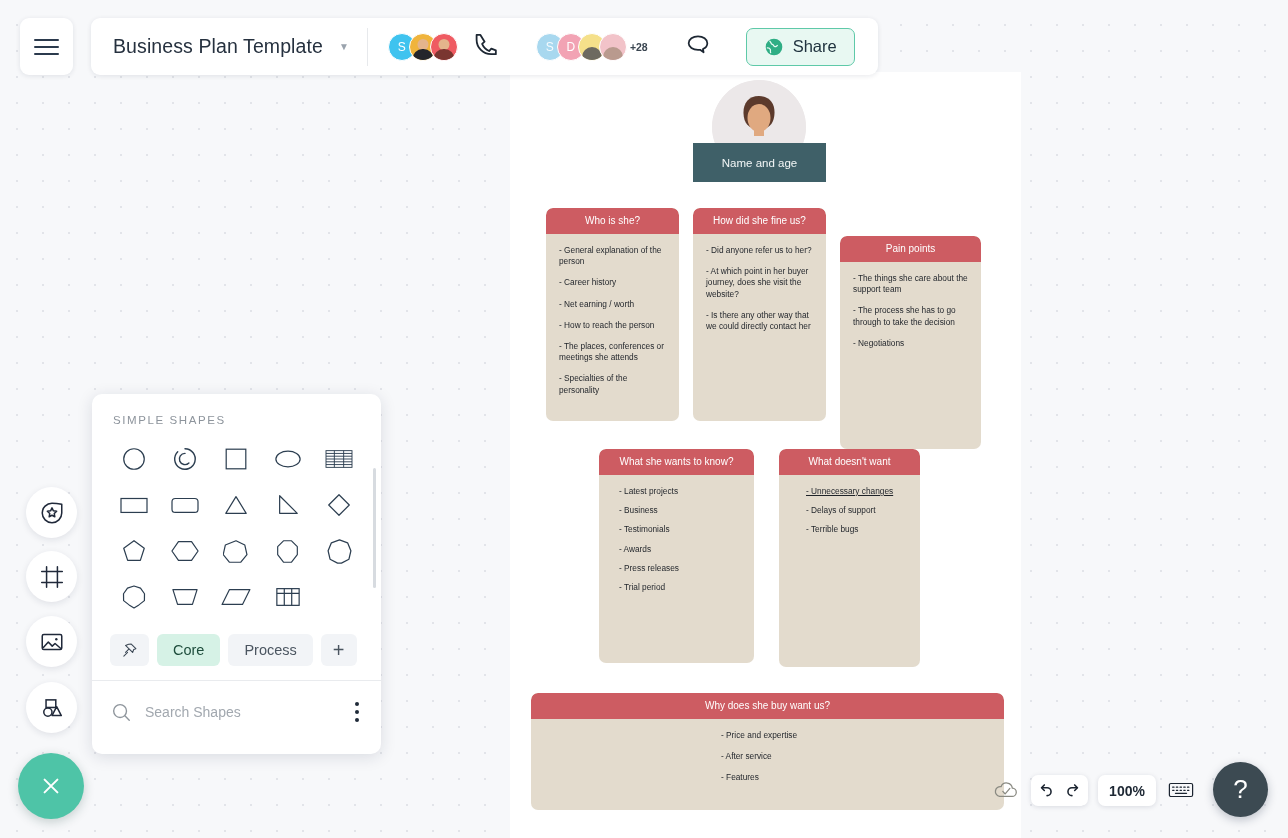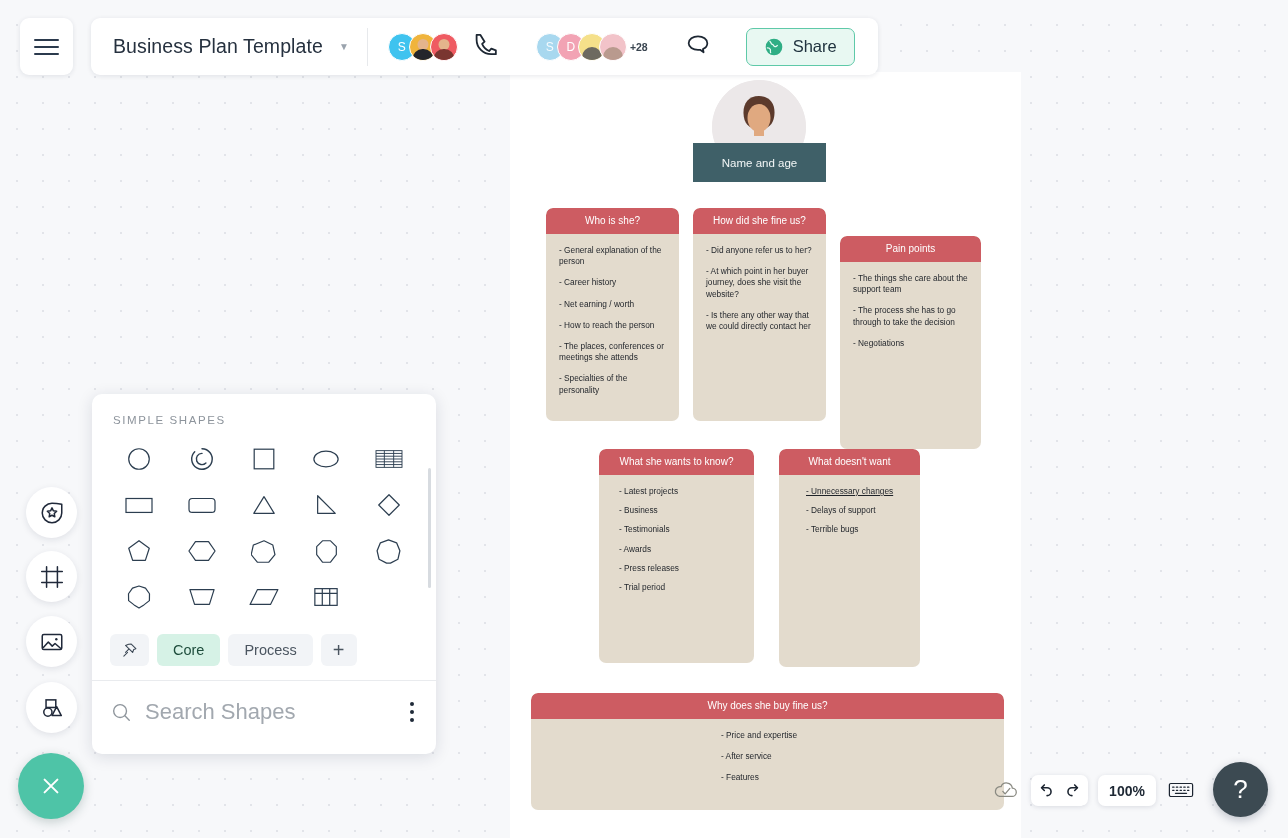--- a/index.html
+++ b/index.html
@@ -103,21 +103,21 @@
     position: absolute; left: 18px; top: 753px;
     width: 66px; height: 66px; border-radius: 50%;
     background: #4ec4a7; box-shadow: 0 3px 11px rgba(20,60,50,.22);
     display: flex; align-items: center; justify-content: center;
     cursor: pointer;
   }
 
   
   .shapes-panel {
     position: absolute; left: 92px; top: 394px;
-    width: 344px; height: 360px;
+    width: 289px; height: 360px;
     background: #fff; border-radius: 10px;
     box-shadow: 0 3px 16px rgba(20,30,60,.13);
     display: flex; flex-direction: column;
   }
   .panel-head {
     font-size: 11.5px; letter-spacing: 1.6px; color: #8d949c;
     padding: 20px 0 0 21px;
   }
   .shape-grid {
     display: grid; grid-template-columns: repeat(5, 1fr);
@@ -141,21 +141,21 @@
     display: flex; align-items: center; justify-content: center;
     font-size: 14.5px; color: #4b5560; background: #f2f4f7; cursor: pointer;
   }
   .tab.pin { padding: 0 11px; }
   .tab.active { background: #d6f2e6; color: #1e4d3c; }
   .tab.add { padding: 0 12px; font-size: 20px; color: #4b5560; }
   .panel-sep { height: 1px; background: #e9ebee; }
   .search-row {
     display: flex; align-items: center; height: 62px; padding: 0 18px; gap: 13px;
   }
-  .search-ph { font-size: 22px; color: #a2a8af; flex: 1; cursor: text; }
+  .search-ph { font-size: 14px; color: #a2a8af; flex: 1; cursor: text; }
   .dots-v { display: flex; flex-direction: column; gap: 3.5px; cursor: pointer; padding: 4px; }
   .dots-v i { width: 4.2px; height: 4.2px; border-radius: 50%; background: #1f2a38; display: block; }
 
   
   .persona-avatar {
     position: absolute; left: 712px; top: 80px;
     width: 94px; height: 94px; border-radius: 50%;
     background: #ece8e9; overflow: hidden;
   }
   .name-age-bar {
@@ -279,21 +279,21 @@
   <div class="card" style="left:779px; top:449px; width:141px; height:218px;">
     <div class="card-head">What doesn't want</div>
     <div class="card-body" style="padding-left:27px;">
       <div class="li" style="margin-bottom:8px;text-decoration:underline;">- Unnecessary changes</div>
       <div class="li" style="margin-bottom:8px;">- Delays of support</div>
       <div class="li" style="margin-bottom:8px;">- Terrible bugs</div>
     </div>
   </div>
 
   <div class="card wide" style="left:531px; top:693px; width:473px; height:117px;">
-    <div class="card-head">Why does she buy fine us?</div>
+    <div class="card-head">Why does she buy want us?</div>
     <div class="card-body">
       <div class="li">- Price and expertise</div>
       <div class="li">- After service</div>
       <div class="li">- Features</div>
     </div>
   </div>
 
   <div class="hamburger-card">
     <div class="bars">
         <i></i>

